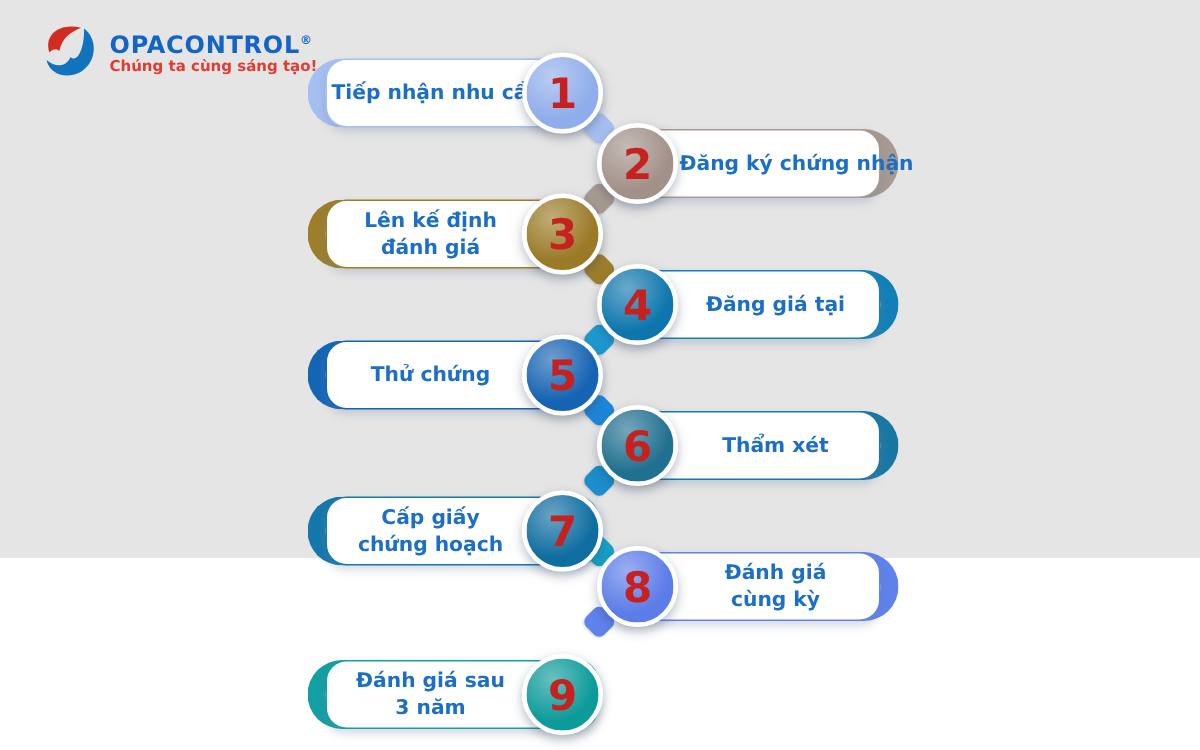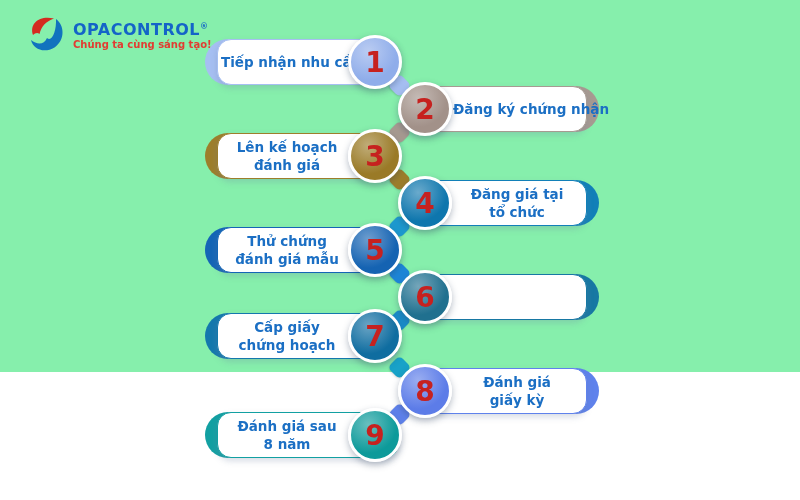--- a/index.html
+++ b/index.html
@@ -1,20 +1,20 @@
 <!DOCTYPE html>
 <html><head>
 <meta charset="utf-8">
 <style>
   html,body{margin:0;padding:0;}
   body{
     width:800px;height:500px;background:#ffffff;overflow:hidden;
     font-family:"DejaVu Sans","Liberation Sans",sans-serif;
   }
-  #canvas{position:relative;width:800px;height:372px;background:#86efac;}
+  #canvas{position:relative;width:800px;height:372px;background:#e5e5e5;}
 
   
   .logo{position:absolute;left:26px;top:14px;display:flex;align-items:center;gap:7px;}
   .logo svg{width:40px;height:40px;}
   .logo-name{font-weight:bold;font-size:16px;letter-spacing:.5px;line-height:17px;}
   .logo-name sup{font-size:8px;font-weight:bold;}
   .logo-tagline{font-size:10px;font-weight:bold;margin-top:1px;text-align:right;}
 
   
   .row{position:absolute;height:46px;width:196px;}
@@ -81,78 +81,77 @@
         <div class="label" style="color: rgb(27, 111, 196);">
           <div>Đăng ký chứng nhận</div>
         </div>
         <div class="circle" style="background: radial-gradient(circle at 36% 28%, rgb(197, 187, 182) 0%, rgb(162, 145, 137) 62%); color: rgb(198, 33, 31);">2</div>
       </div>
       <div class="connector" style="background: rgb(167, 154, 145); left: 391px; top: 124px;"></div>
       <div class="row left" style="top: 133px; --c: #9d7e2b;">
         <div class="bracket"></div>
         <div class="pill"></div>
         <div class="label" style="color: rgb(27, 111, 196);">
-          <div>Lên kế hoạch</div>
+          <div>Lên kế định</div>
           <div>đánh giá</div>
         </div>
         <div class="circle" style="background: radial-gradient(circle at 36% 28%, rgb(192, 173, 121) 0%, rgb(154, 122, 39) 62%); color: rgb(198, 33, 31);">3</div>
       </div>
       <div class="connector" style="background: rgb(157, 126, 43); left: 391px; top: 171px;"></div>
       <div class="row right" style="top: 180px; --c: #1280b8;">
         <div class="bracket"></div>
         <div class="pill"></div>
         <div class="label" style="color: rgb(27, 111, 196);">
           <div>Đăng giá tại</div>
-          <div>tổ chức</div>
         </div>
         <div class="circle" style="background: radial-gradient(circle at 36% 28%, rgb(106, 170, 204) 0%, rgb(14, 118, 173) 62%); color: rgb(198, 33, 31);">4</div>
       </div>
       <div class="connector" style="background: rgb(29, 153, 207); left: 391px; top: 218px;"></div>
       <div class="row left" style="top: 227px; --c: #1465b6;">
         <div class="bracket"></div>
         <div class="pill"></div>
         <div class="label" style="color: rgb(27, 111, 196);">
           <div>Thử chứng</div>
-          <div>đánh giá mẫu</div>
         </div>
         <div class="circle" style="background: radial-gradient(circle at 36% 28%, rgb(110, 158, 207) 0%, rgb(21, 99, 178) 62%); color: rgb(198, 33, 31);">5</div>
       </div>
       <div class="connector" style="background: rgb(30, 134, 216); left: 391px; top: 265px;"></div>
       <div class="row right" style="top: 274px; --c: #1778a3;">
         <div class="bracket"></div>
         <div class="pill"></div>
         <div class="label" style="color: rgb(27, 111, 196);">
+          <div>Thẩm xét</div>
         </div>
         <div class="circle" style="background: radial-gradient(circle at 36% 28%, rgb(117, 166, 186) 0%, rgb(32, 112, 143) 62%); color: rgb(198, 33, 31);">6</div>
       </div>
       <div class="connector" style="background: rgb(27, 142, 203); left: 391px; top: 312px;"></div>
-      <div class="row left" style="top: 313px; --c: #1478ad;">
+      <div class="row left" style="top: 331px; --c: #1478ad;">
         <div class="bracket"></div>
         <div class="pill"></div>
         <div class="label" style="color: rgb(27, 111, 196);">
           <div>Cấp giấy</div>
           <div>chứng hoạch</div>
         </div>
         <div class="circle" style="background: radial-gradient(circle at 36% 28%, rgb(106, 164, 196) 0%, rgb(15, 109, 160) 62%); color: rgb(198, 33, 31);">7</div>
       </div>
       <div class="connector" style="background: rgb(24, 162, 200); left: 391px; top: 359px;"></div>
       <div class="row right" style="top: 368px; --c: #5f82ec;">
         <div class="bracket"></div>
         <div class="pill"></div>
         <div class="label" style="color: rgb(27, 111, 196);">
           <div>Đánh giá</div>
-          <div>giấy kỳ</div>
+          <div>cùng kỳ</div>
         </div>
         <div class="circle" style="background: radial-gradient(circle at 36% 28%, rgb(154, 174, 241) 0%, rgb(92, 124, 232) 62%); color: rgb(198, 33, 31);">8</div>
       </div>
       <div class="connector" style="background: rgb(95, 130, 236); left: 391px; top: 406px;"></div>
-      <div class="row left" style="top: 412px; --c: #12a0a2;">
+      <div class="row left" style="top: 440px; --c: #12a0a2;">
         <div class="bracket"></div>
         <div class="pill"></div>
         <div class="label" style="color: rgb(27, 111, 196);">
           <div>Đánh giá sau</div>
-          <div>8 năm</div>
+          <div>3 năm</div>
         </div>
         <div class="circle" style="background: radial-gradient(circle at 36% 28%, rgb(105, 192, 192) 0%, rgb(13, 154, 154) 62%); color: rgb(198, 33, 31);">9</div>
       </div>
     </div>
 
 </div>
 
 </body></html>

